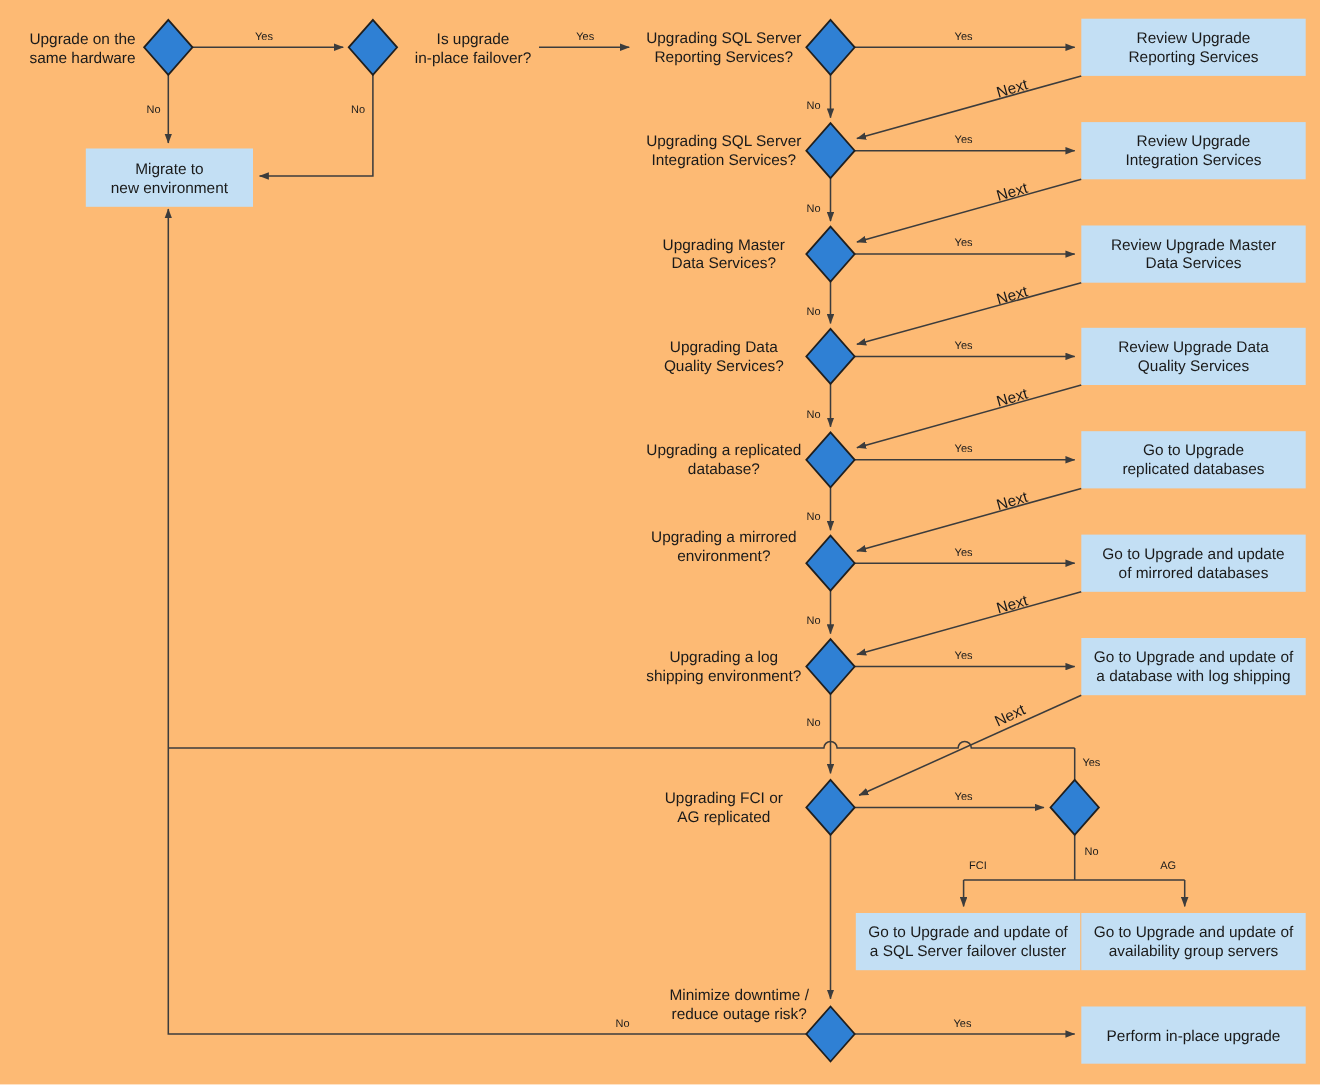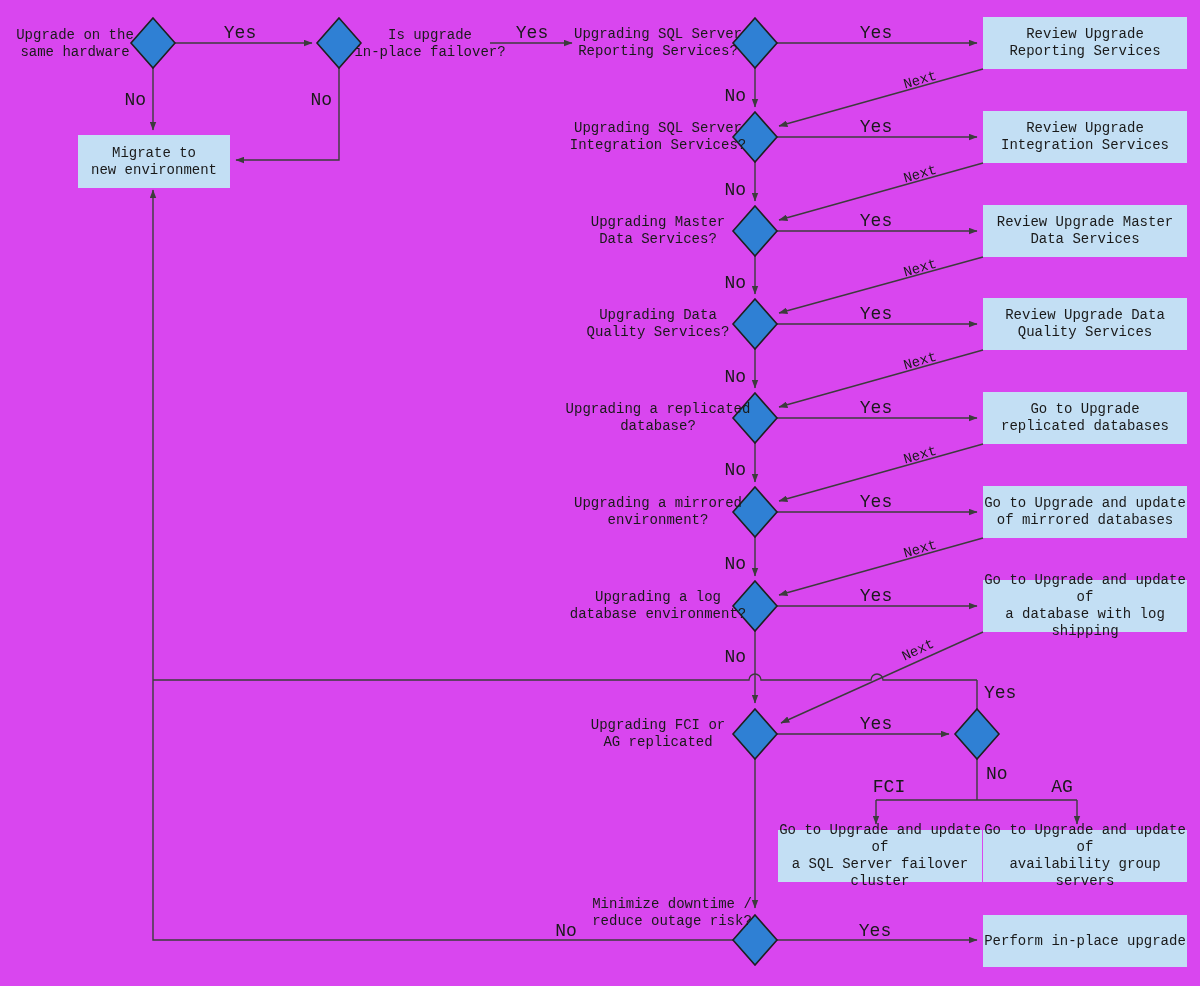--- a/index.html
+++ b/index.html
@@ -1,30 +1,30 @@
 <!DOCTYPE html>
 <html><head>
 <meta charset="utf-8">
 <style>
   html,body{margin:0;padding:0;background:#ffffff;}
   .canvas{
-    position:relative;width:1200px;height:986px;background:#d946ef;
-    font-family:Liberation Mono, monospace;color:#1a1a1a;overflow:hidden;
+    position:relative;width:1200px;height:986px;background:#fdba74;
+    font-family:Liberation Sans, sans-serif;color:#1a1a1a;overflow:hidden;
   }
   .canvas svg{position:absolute;left:0;top:0;}
   .lbl{
     position:absolute;font-size:14px;line-height:17px;text-align:center;
     white-space:pre-line;color:#1a1a1a;
   }
   .box{
     position:absolute;width:204px;height:52px;background:#c3dff4;
     display:flex;align-items:center;justify-content:center;text-align:center;
     font-size:14px;line-height:17px;white-space:pre-line;color:#1a1a1a;
   }
-  .tag{position:absolute;font-size:18px;line-height:15px;width:46px;text-align:center;color:#1a1a1a;}
+  .tag{position:absolute;font-size:10px;line-height:15px;width:46px;text-align:center;color:#1a1a1a;}
   .tag.r{text-align:right;}
   .tag.l{text-align:left;}
   .next{
     position:absolute;font-size:14px;width:44px;text-align:center;color:#1a1a1a;
     transform:rotate(-16deg);
   }
   .next.steep{transform:rotate(-25deg);}
   
   .qcol{left:563px;width:190px;}
   
@@ -111,24 +111,24 @@
   <div class="lbl qcol" style="top:26px">Upgrading SQL Server
 Reporting Services?</div>
   <div class="lbl qcol" style="top:120px">Upgrading SQL Server
 Integration Services?</div>
   <div class="lbl qcol" style="top:214px">Upgrading Master
 Data Services?</div>
   <div class="lbl qcol" style="top:307px">Upgrading Data
 Quality Services?</div>
   <div class="lbl qcol" style="top:401px">Upgrading a replicated
 database?</div>
-  <div class="lbl qcol" style="top:495px">Upgrading a mirrored
+  <div class="lbl qcol" style="top:480px">Upgrading a mirrored
 environment?</div>
   <div class="lbl qcol" style="top:589px">Upgrading a log
-database environment?</div>
+shipping environment?</div>
   <div class="lbl qcol" style="top:717px">Upgrading FCI or
 AG replicated</div>
   <div class="lbl" style="left:577px;top:896px;width:190px">Minimize downtime /
 reduce outage risk?</div>
 
   <div class="box" style="left:78px;top:135px;width:152px;height:53px">Migrate to
 new environment</div>
   <div class="box" style="left:983px;top:17px">Review Upgrade
 Reporting Services</div>
   <div class="box" style="left:983px;top:111px">Review Upgrade

